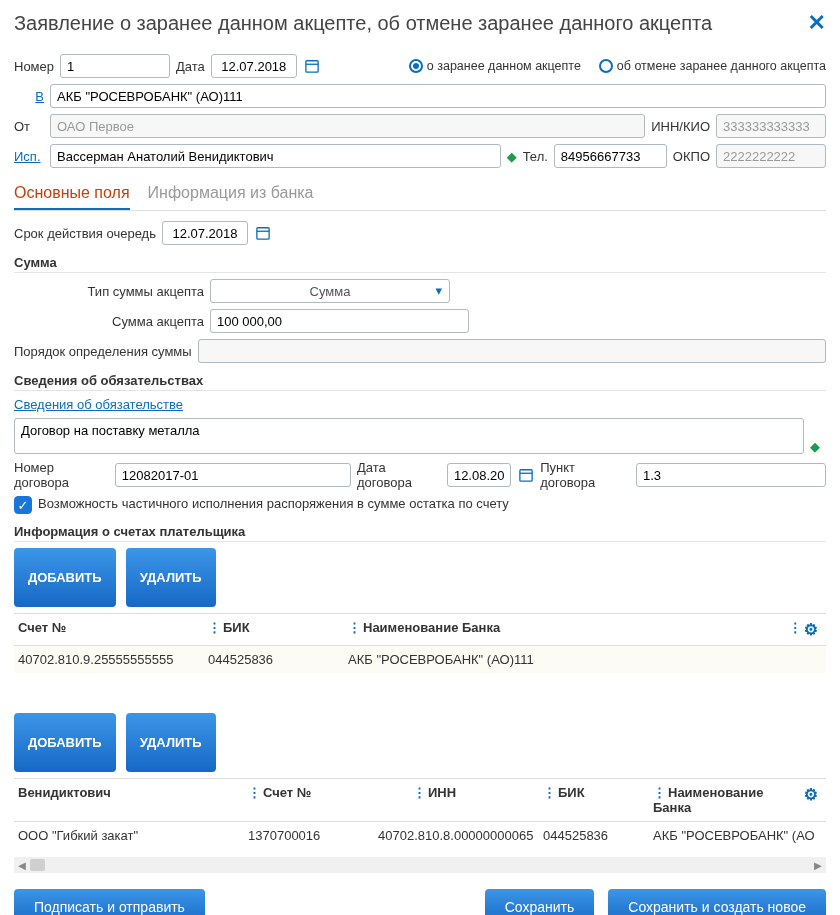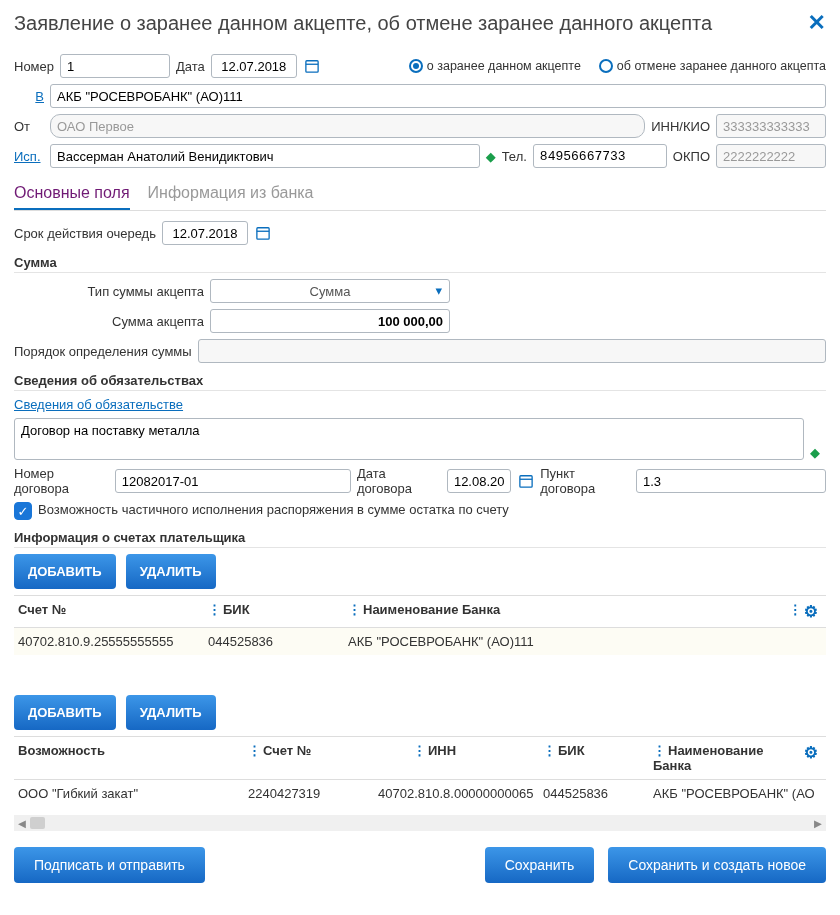--- a/index.html
+++ b/index.html
@@ -12,29 +12,29 @@
 .lbl{font-size:13px;color:#333}
 .link{color:#0a6ebd;text-decoration:underline;cursor:pointer}
 input[type=text],select,textarea{border:1px solid #b0b8c0;border-radius:3px;padding:3px 6px;font-size:13px;height:24px;background:#fff}
 input[readonly]{background:#f7f7f7;color:#999}
 .cal{width:18px;height:18px;display:inline-flex;align-items:center;justify-content:center;color:#0a6ebd;cursor:pointer}
 .radio-wrap{display:flex;align-items:center;gap:4px;font-size:12.5px}
 .radio-dot{width:14px;height:14px;border-radius:50%;border:2px solid #0a6ebd;display:inline-flex;align-items:center;justify-content:center}
 .radio-dot.sel::after{content:"";width:6px;height:6px;border-radius:50%;background:#0a6ebd}
 .tabs{border-bottom:1px solid #ddd;margin:10px 0 10px;display:flex;gap:18px}
 .tab{padding:6px 0;font-size:16px;cursor:pointer;color:#999}
-.tab.active{color:#701a75;border-bottom:2px solid #0a6ebd}
+.tab.active{color:#c2410c;border-bottom:2px solid #0a6ebd}
 .section-label{font-weight:700;font-size:13px;margin:10px 0 6px;border-bottom:1px solid #e4e4e4;padding-bottom:2px}
 .select-arrow{position:relative}
 .select-arrow select{appearance:none;width:240px;text-align:center;color:#555}
 .select-arrow::after{content:"▾";position:absolute;right:8px;top:4px;color:#0a6ebd;pointer-events:none}
-.ta{width:790px;height:42px;resize:none;padding:4px 6px}
+.ta{width:790px;height:36px;resize:none;padding:4px 6px}
 .chk{width:18px;height:18px;border-radius:4px;border:1px solid #b0b8c0;display:inline-flex;align-items:center;justify-content:center;flex-shrink:0}
 .chk.on{background:#1976d8;border-color:#1976d8;color:#fff;font-size:13px}
-.btn{background:linear-gradient(#3c96e8,#1668c4);color:#fff;border:none;border-radius:4px;padding:10px 14px;font-size:13px;cursor:pointer;font-weight:700}
+.btn{background:linear-gradient(#3c96e8,#1668c4);color:#fff;border:none;border-radius:4px;padding:22px 14px;font-size:13px;cursor:pointer;font-weight:700}
 .btn-big{padding:10px 20px;font-size:14px;font-weight:400}
 .table-head{display:flex;background:#fff;border-top:1px solid #ddd;border-bottom:1px solid #ddd;padding:6px 0;font-weight:700;font-size:13px}
 .table-row{display:flex;padding:6px 0;font-size:13px;background:#fdfcf4}
 .th,.td{padding:0 4px}
 .dots{color:#0a6ebd;margin-right:4px;letter-spacing:-2px}
 .gear{color:#0a6ebd;cursor:pointer;font-size:16px;margin-left:auto;margin-right:8px}
 .scroll-track{height:16px;background:#f0f0f0;display:flex;align-items:center;margin-top:8px}
 .scroll-arrow{width:16px;height:16px;display:flex;align-items:center;justify-content:center;color:#888;cursor:pointer}
 .scroll-thumb{height:12px;background:#cfcfcf;border-radius:2px}
 .footer{display:flex;gap:14px;margin-top:16px}
@@ -72,31 +72,31 @@
       </div>
   </div>
 
   <div class="row">
     <span class="link" style="width:30px;text-align:right">В</span>
     <input type="text" style="flex: 1 1 0%;" value="АКБ &quot;РОСЕВРОБАНК&quot; (АО)111">
   </div>
 
   <div class="row">
     <span class="lbl" style="width:30px;text-align:left">От</span>
-    <input type="text" readonly="" style="flex: 1 1 0%; border-radius: 10px;" value="ОАО Первое">
+    <input type="text" readonly="" style="flex: 1 1 0%;" value="ОАО Первое">
     <span class="lbl">ИНН/КИО</span>
     <input type="text" readonly="" style="width: 110px;" value="333333333333">
   </div>
 
   <div class="row">
     <span class="link" style="width:30px;">Исп.</span>
     <input type="text" style="flex: 1 1 0%;" value="Вассерман Анатолий Венидиктович">
     <span style="color:#1a9e4b">◆</span>
     <span class="lbl">Тел.</span>
-    <input type="text" style="width: 134px; font-family: Liberation Mono, monospace;" value="84956667733">
+    <input type="text" style="width: 113px;" value="84956667733">
     <span class="lbl">ОКПО</span>
     <input type="text" readonly="" style="width: 110px;" value="2222222222">
   </div>
 
   <div class="tabs">
     <div class="tab active">Основные поля</div>
     <div class="tab">Информация из банка</div>
   </div>
 
   <div class="row">
@@ -110,21 +110,21 @@
       </span>
   </div>
 
   <div class="section-label">Сумма</div>
   <div class="row">
     <span class="lbl" style="width:190px;text-align:right">Тип суммы акцепта</span>
     <div class="select-arrow"><select><option>Сумма</option></select></div>
   </div>
   <div class="row">
     <span class="lbl" style="width:190px;text-align:right">Сумма акцепта</span>
-    <input type="text" style="width: 240px; text-align: right; font-weight: bold;" value="100 000,00">
+    <input type="text" style="width: 259px; text-align: left;" value="100 000,00">
   </div>
   <div class="row">
     <span class="lbl">Порядок определения суммы</span>
     <input type="text" readonly="" style="flex: 1 1 0%;" value="">
   </div>
 
   <div class="section-label">Сведения об обязательствах</div>
   <div class="row">
       <span class="link">Сведения об обязательстве</span>
     </div>
@@ -170,30 +170,30 @@
     <div class="td" style="flex:1">АКБ "РОСЕВРОБАНК" (АО)111</div>
   </div>
 
   <div style="height:40px"></div>
 
   <div class="row" style="gap:10px">
     <button class="btn">ДОБАВИТЬ</button>
     <button class="btn">УДАЛИТЬ</button>
   </div>
   <div class="table-head">
-    <div class="th" style="width:230px"><span>Возможность</span></div>
+    <div class="th" style="width:230px"><span>Венидиктович</span></div>
     <div class="th" style="width:165px"><span class="dots">⋮</span><span>Счет №</span></div>
     <div class="th" style="width:130px"><span class="dots">⋮</span><span>ИНН</span></div>
     <div class="th" style="width:110px"><span class="dots">⋮</span><span>БИК</span></div>
     <div class="th" style="flex:1"><span class="dots">⋮</span><span>Наименование Банка</span></div>
     <span class="gear">⚙</span>
   </div>
   <div class="table-row" style="background:#fff">
     <div class="td" style="width:230px">ООО "Гибкий закат"</div>
-    <div class="td" style="width:130px">2240427319</div>
+    <div class="td" style="width:130px">1370700016</div>
     <div class="td" style="width:165px">40702.810.8.00000000065</div>
     <div class="td" style="width:110px">044525836</div>
     <div class="td" style="flex:1">АКБ "РОСЕВРОБАНК" (АО</div>
   </div>
 
   <div class="scroll-track">
     <div class="scroll-arrow">◄</div>
     <div class="scroll-thumb" style="width:15px"></div>
     <div style="flex:1"></div>
     <div class="scroll-arrow">►</div>

